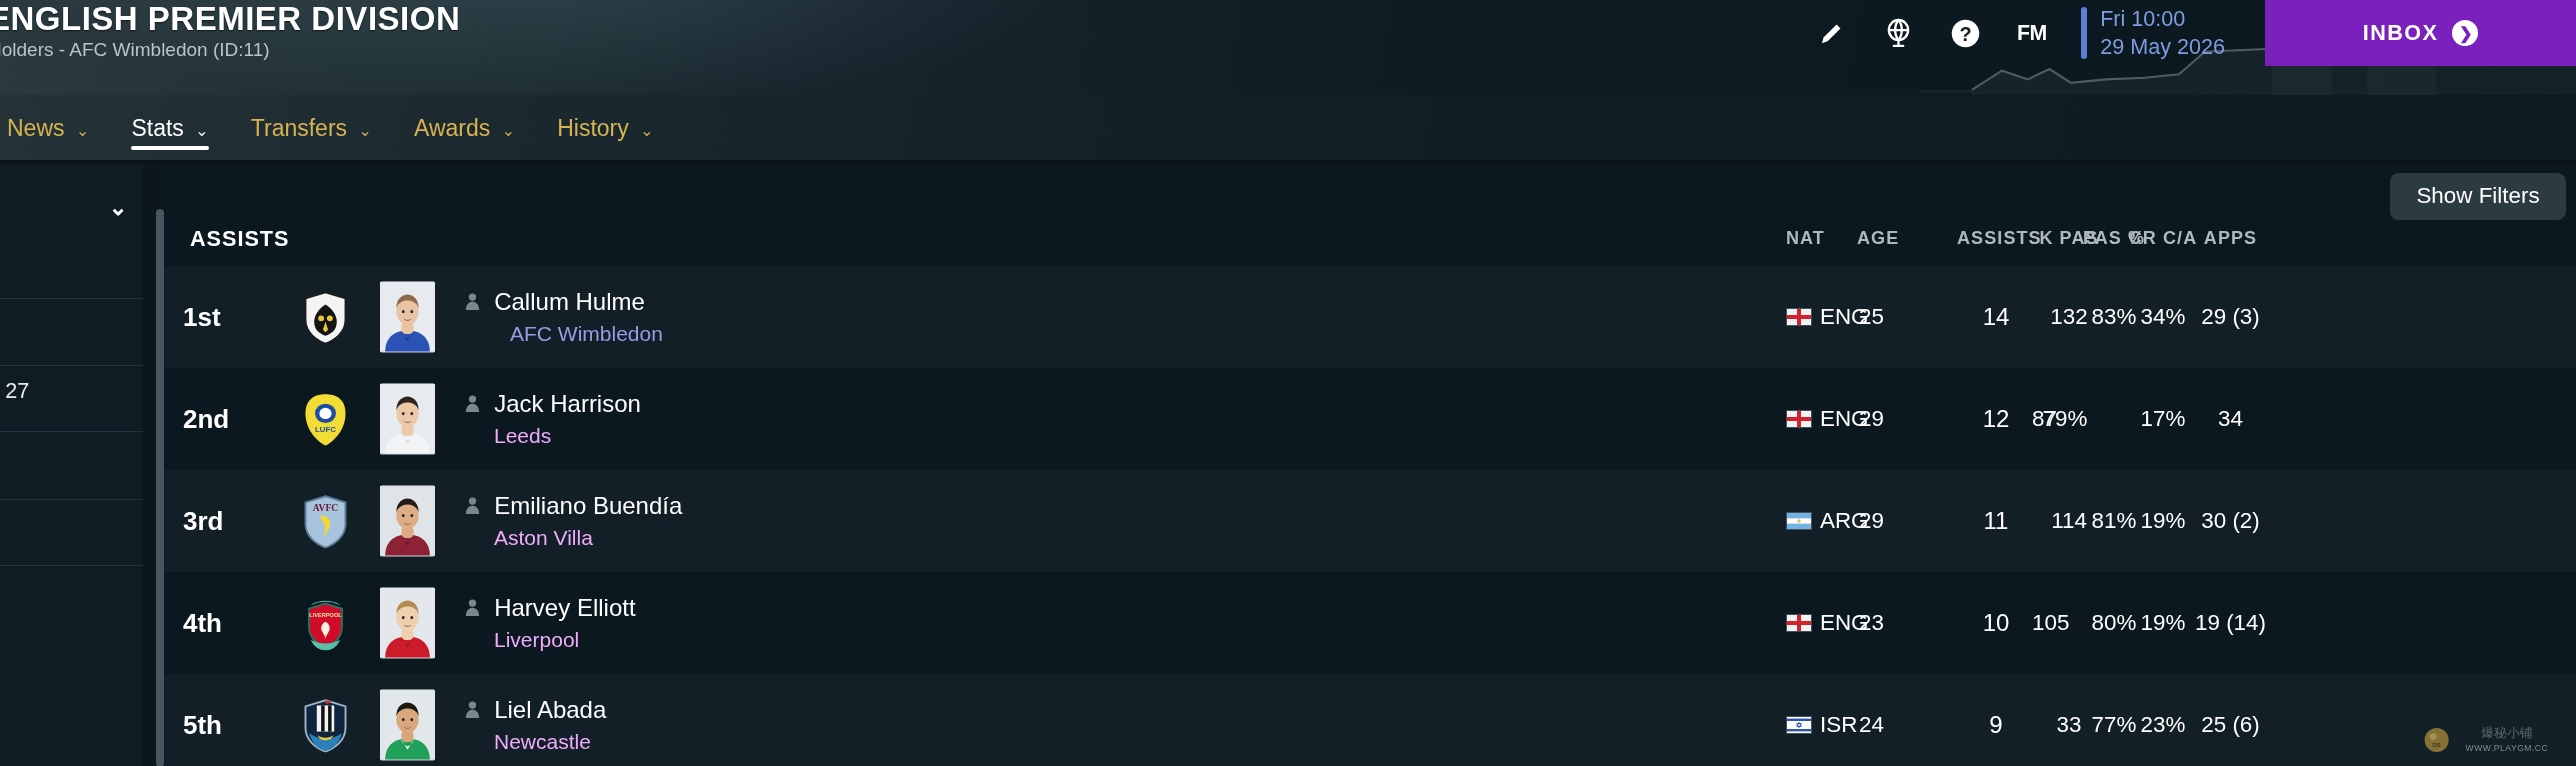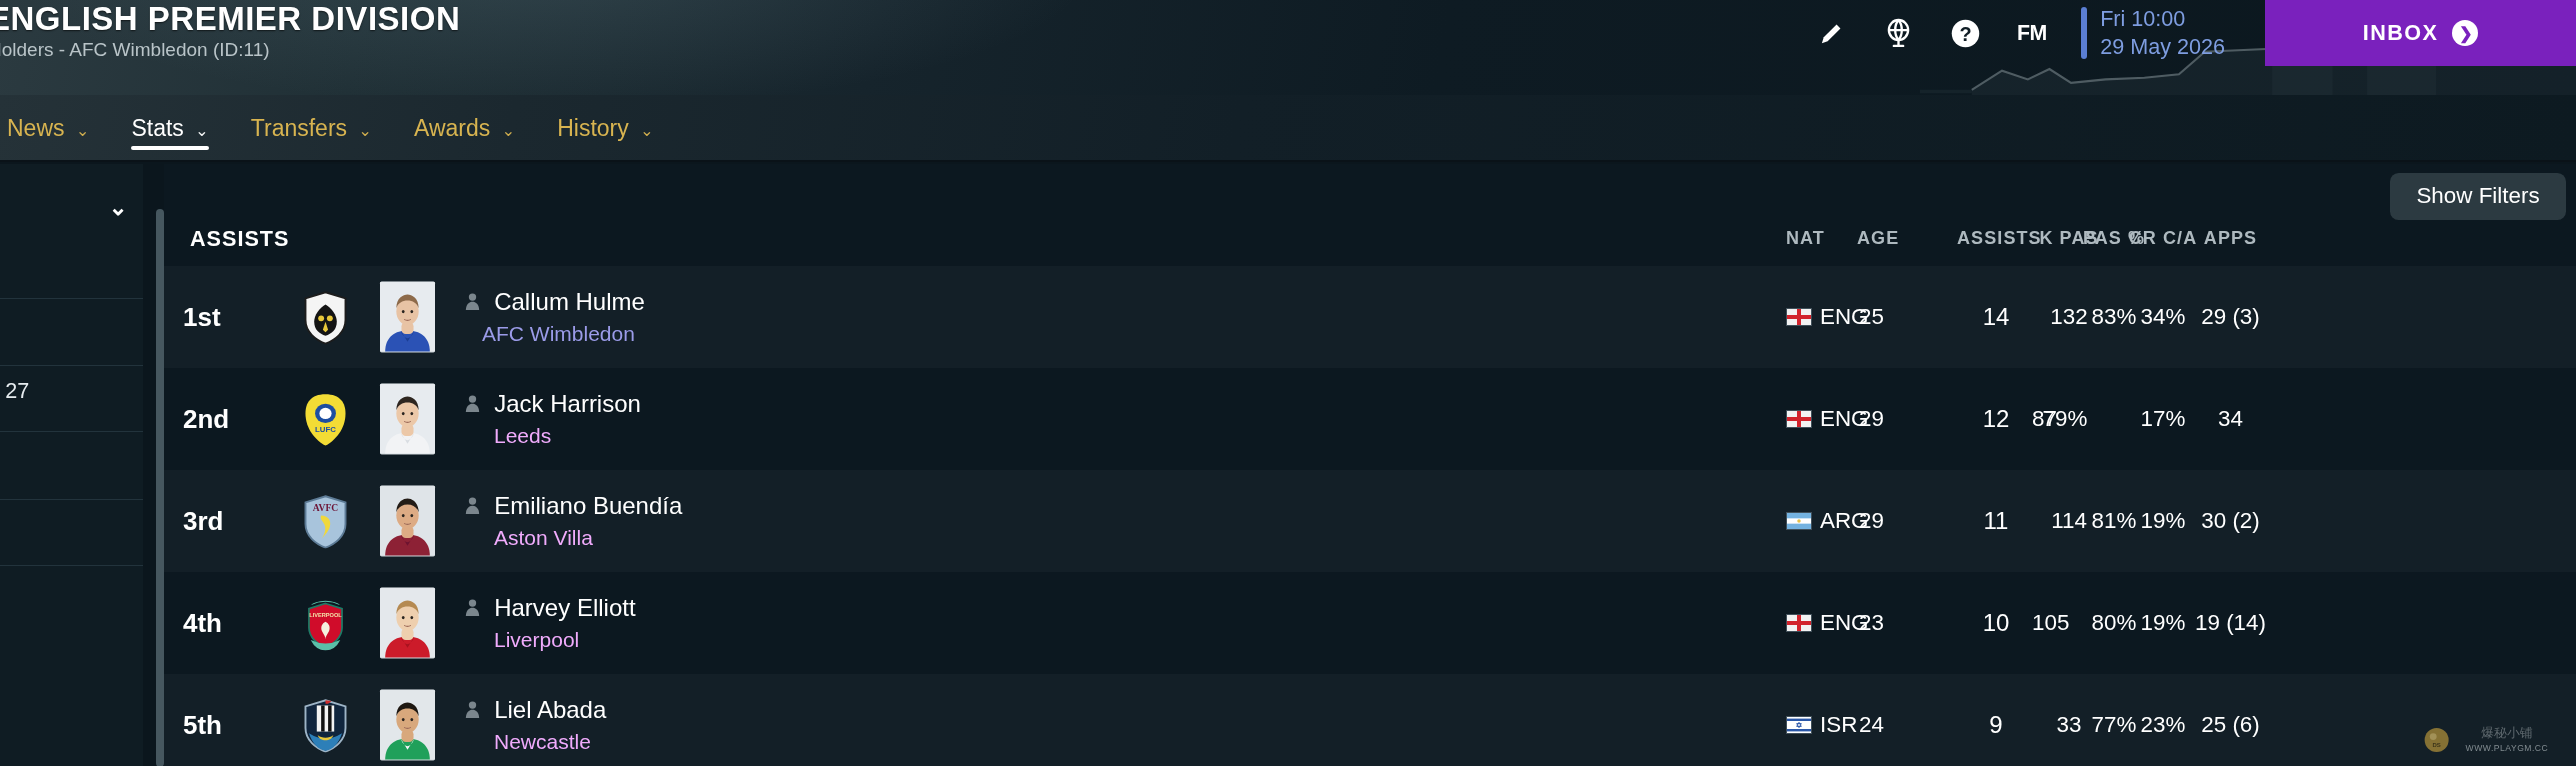--- a/index.html
+++ b/index.html
@@ -306,21 +306,21 @@
               <path d="M28 44 Q32 46.5 36 44" stroke="#9c6a58" stroke-width="1.2" fill="none"></path>
             </svg></div>
           <div class="nameblock">
             <div class="nameline">
               <span class="pico"><svg viewBox="0 0 24 24">
                   <circle cx="12" cy="7.2" r="4.2" fill="#7b868d"></circle>
                   <path d="M4.4 22 C4.4 15.4 8.2 12.4 12 12.4 C15.8 12.4 19.6 15.4 19.6 22 Z" fill="#7b868d"></path>
                 </svg></span>
               <span class="pname">Callum Hulme</span>
             </div>
-            <div class="pteam own" style="margin-left: 20px;">AFC Wimbledon</div>
+            <div class="pteam own" style="margin-left: 48px;">AFC Wimbledon</div>
           </div>
           <div class="flag" style="left: 1622px;"><svg viewBox="0 0 30 20">
               <rect width="30" height="20" fill="#f2f2f2"></rect>
               <rect x="12.5" width="5" height="20" fill="#d2232c"></rect>
               <rect y="7.5" width="30" height="5" fill="#d2232c"></rect>
             </svg></div>
           <div class="cell" style="left: 1656px;">ENG</div>
           <div class="cell" style="left: 1695px;">25</div>
           <div class="cell bold" style="left: 1793px; width: 78px; text-align: center;">14</div>
           <div class="cell" style="left: 1868px; width: 74px; text-align: center;">132</div>

